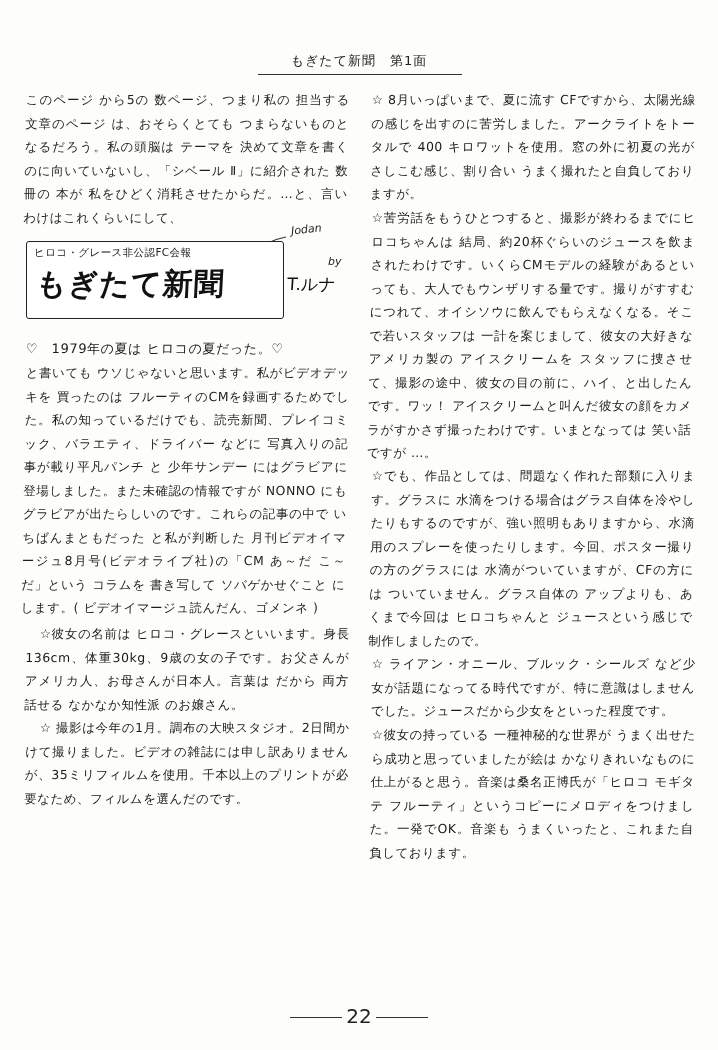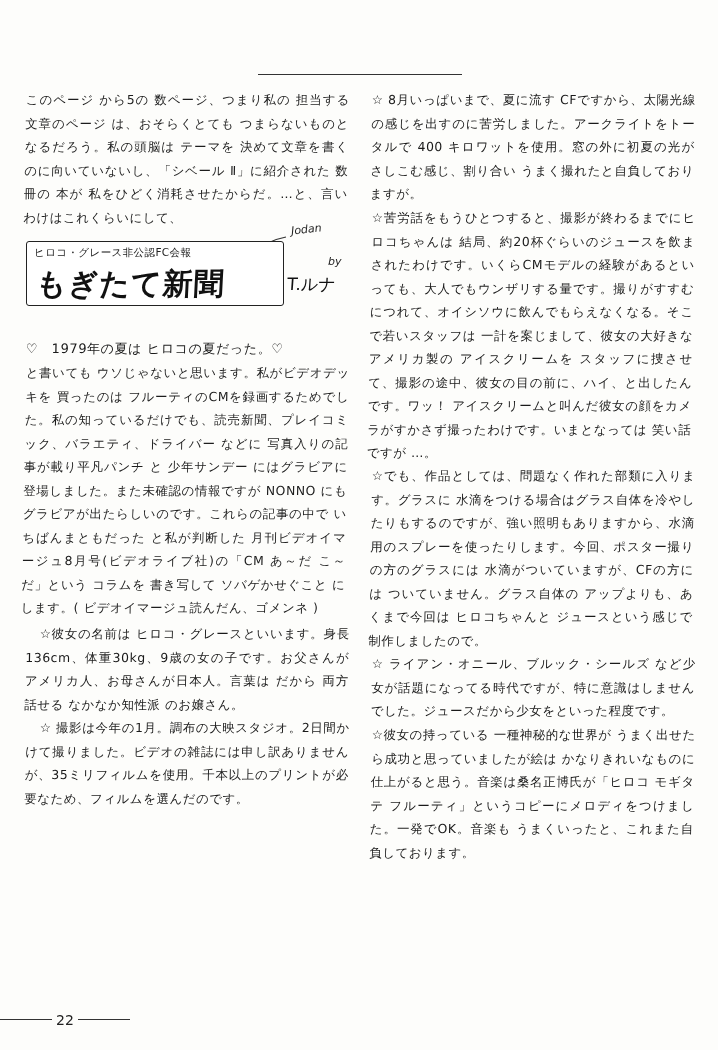--- a/index.html
+++ b/index.html
@@ -96,21 +96,21 @@
     right: 62px;
     top: -4px;
     width: 34px;
     height: 18px;
   }
   .masthead {
     position: absolute;
     left: 0;
     top: 2px;
     width: 258px;
-    height: 65px;
+    height: 78px;
     border: 1.6px solid #222;
     border-radius: 3px;
     box-sizing: border-box;
     background: #fff;
   }
   .masthead-sub {
     position: absolute;
     top: 4px;
     left: 7px;
     font-size: 10.5px;
@@ -162,37 +162,39 @@
     white-space: pre-wrap;
   }
   .indent { text-indent: 14px; }
 
   
   .footer {
     position: absolute;
     bottom: 22px;
     left: 0;
     right: 0;
-    font-size: 14px;
+    text-align: center;
+    font-size: 20px;
     color: #222;
   }
   .footer-rule {
     display: inline-block;
     width: 52px;
     border-top: 1.4px solid #333;
     vertical-align: 5px;
     margin-right: 4px;
   }
   .footer-rule.right { margin-right: 0; margin-left: 4px; }
 </style>
 </head>
 <body>
 
 <div class="page">
 
+  <div class="header">もぎたて新聞　第1面</div>
   <div class="header-rule"></div>
 
   <div class="columns">
 
     <div class="col col-left">
 
       <p class="para hand">このページ から5の 数ページ、つまり私の 担当する 文章のページ は、おそらくとても つまらないものとなるだろう。私の頭脳は テーマを 決めて文章を書くのに向いていないし、「シベール Ⅱ」に紹介された 数冊の 本が 私をひどく消耗させたからだ。…と、言いわけはこれくらいにして、</p>
 
       <div class="masthead-wrap">
         <div class="jodan">Jodan</div>

